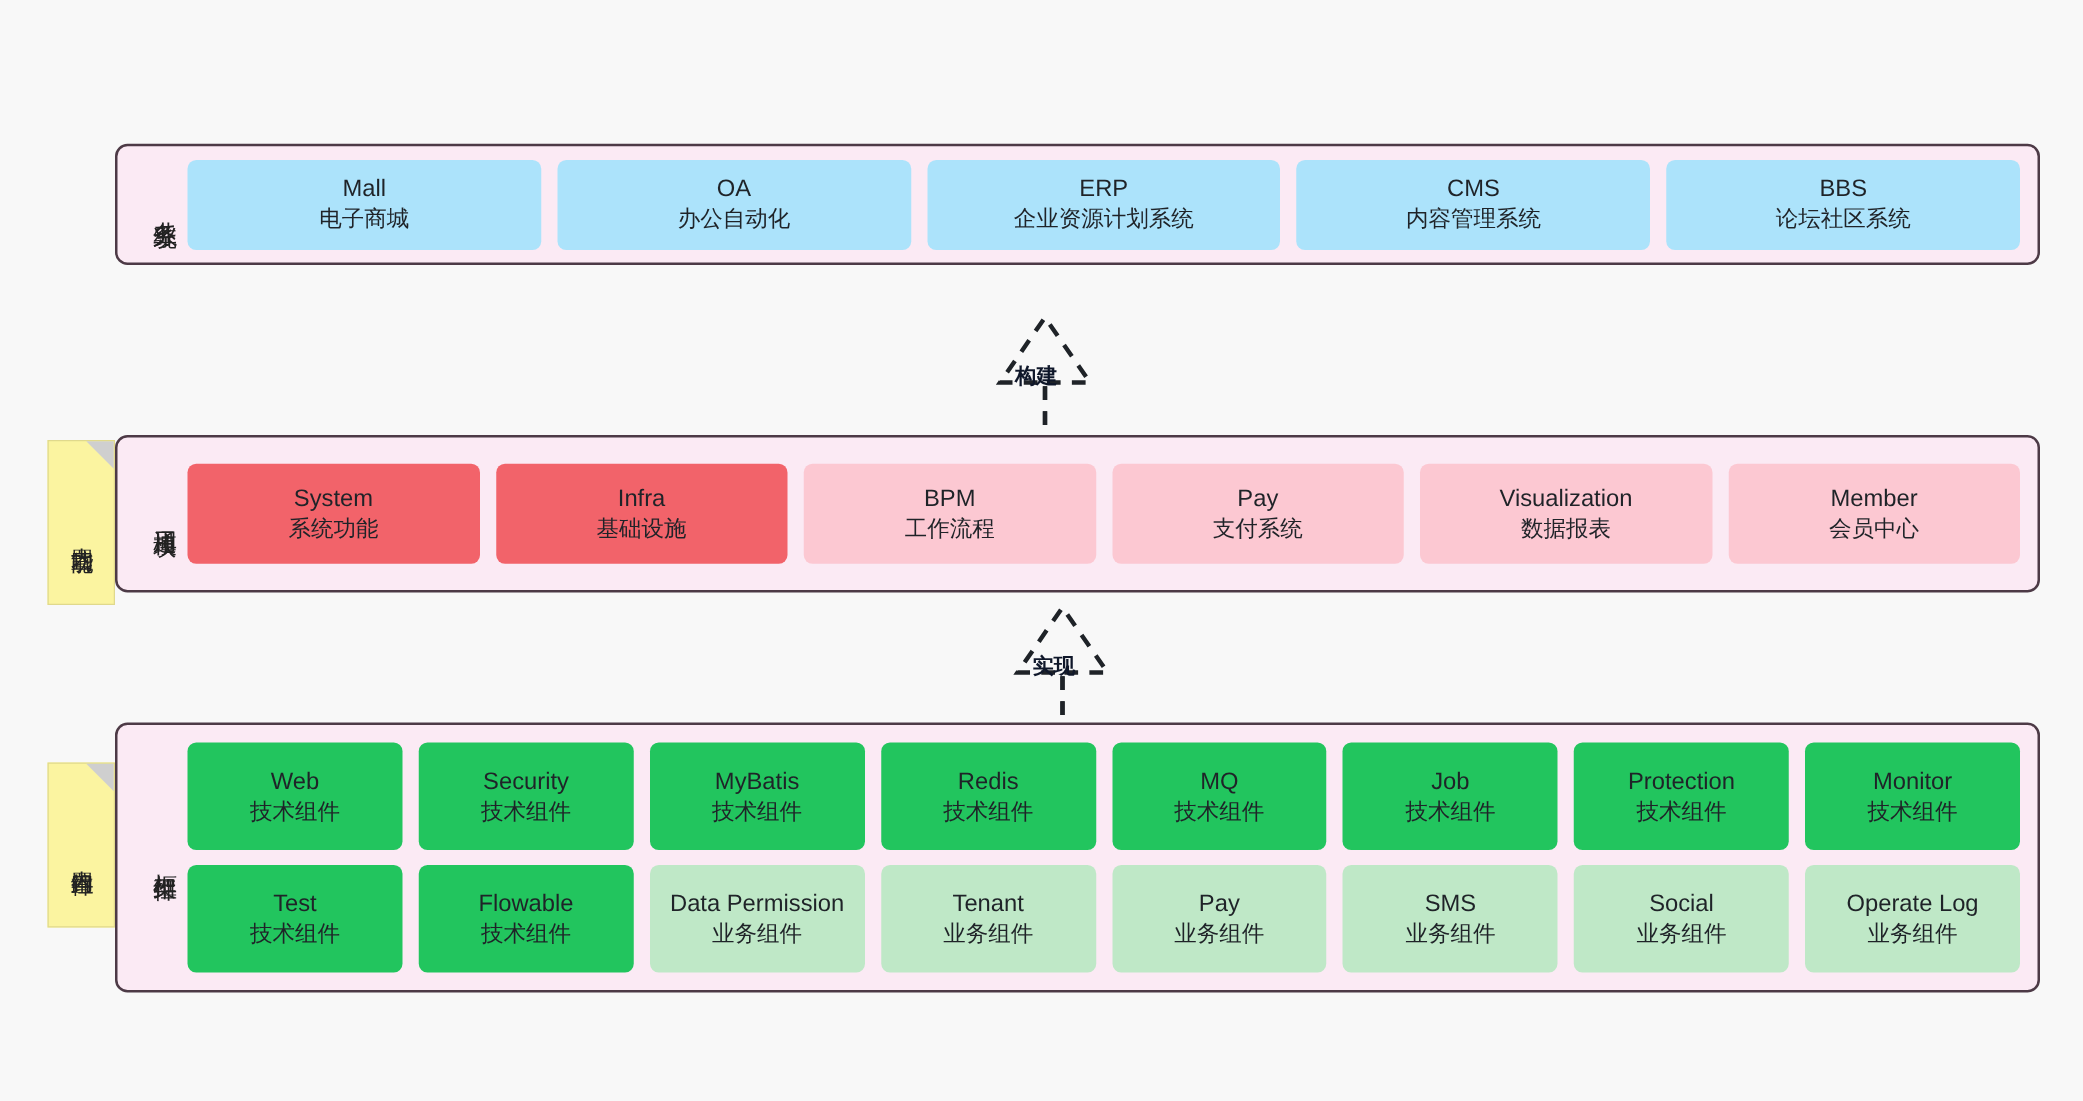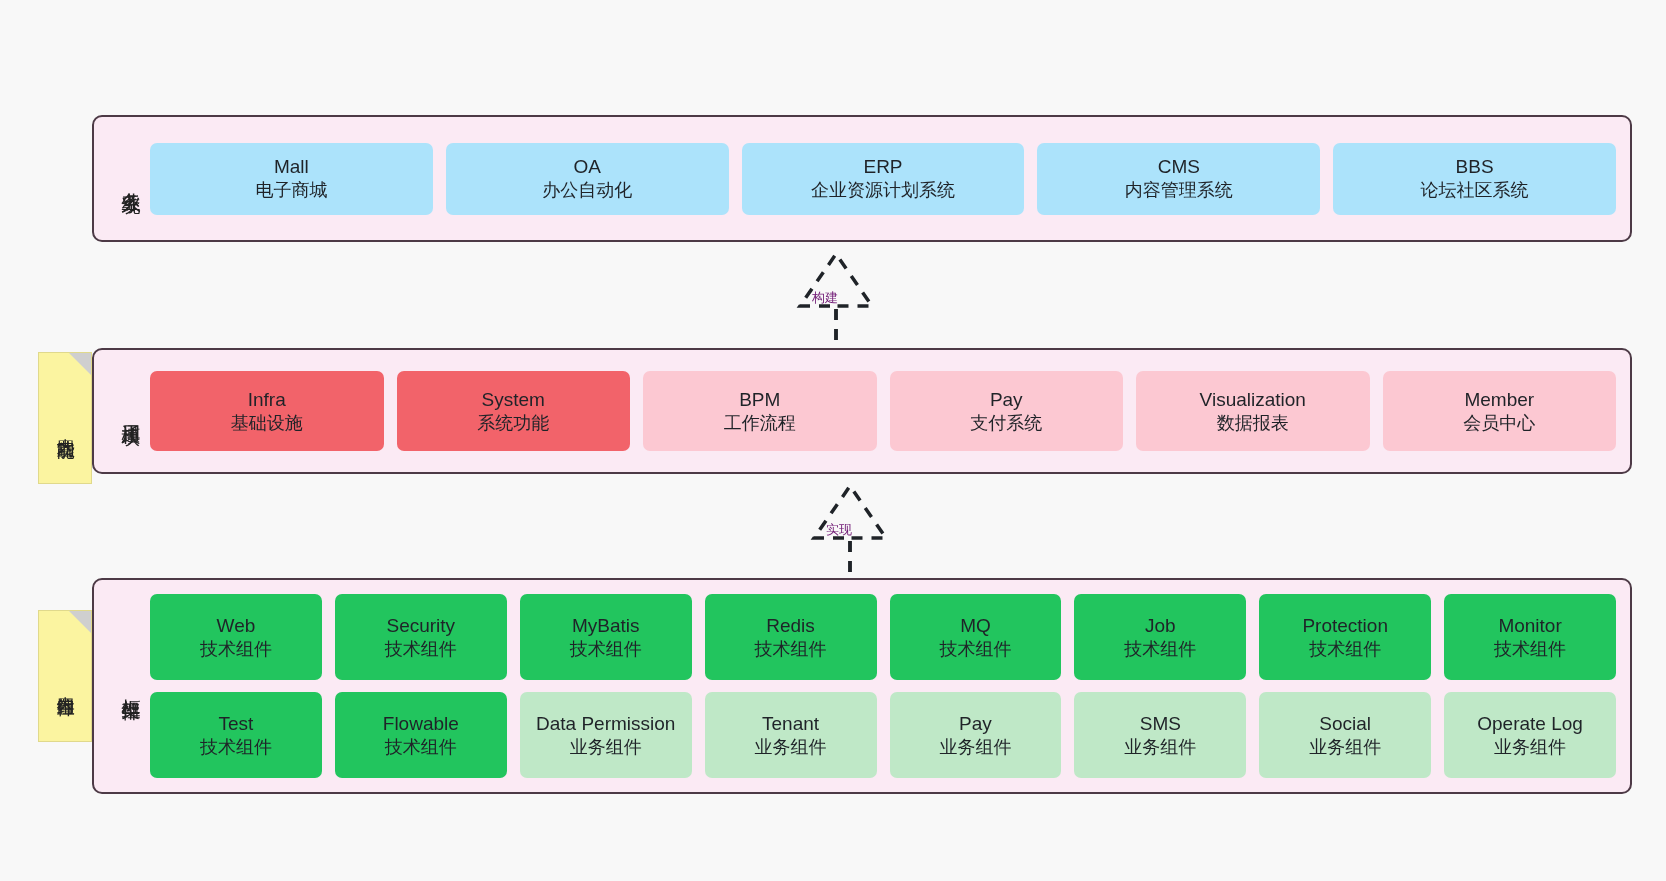--- a/index.html
+++ b/index.html
@@ -82,21 +82,21 @@
   .card .t2 { font-size: 18px; }
 
   
   .c-blue       { background: #ace3fb; }
   .c-red        { background: #f2636a; }
   .c-pink       { background: #fcc8d2; }
   .c-green      { background: #22c55e; }
   .c-lightgreen { background: #bfe8c7; }
 
   
-  #layer-business  { left: 92px;  top: 115px; width: 1540px; height: 127px; }
+  #layer-business  { left: 92px;  top: 115px; width: 1540px; height: 97px; }
   #layer-common    { left: 92px;  top: 348px; width: 1540px; height: 126px; }
   #layer-framework { left: 92px;  top: 578px; width: 1540px; height: 216px; }
 
   #layer-business  .cards { height: 72px; align-self: center; }
   #layer-common    .cards { height: 80px; align-self: center; }
   #layer-framework .cards { height: 184px; align-self: center; }
 
   
   .note {
     position: absolute;
@@ -129,24 +129,25 @@
   #note-common { left: 38px; top: 352px; width: 54px; height: 132px; }
   #note-framework { left: 38px; top: 610px; width: 54px; height: 132px; }
 
   
   .connector {
     position: absolute;
     pointer-events: none;
   }
   .connector-label {
     position: absolute;
-    font-size: 13px;
-    color: #701a75;
+    font-size: 17px;
+    color: #0f172a;
     background: transparent;
     white-space: nowrap;
+    font-weight: bold;
   }
   #connector-build  { left: 748px; top: 248px; width: 180px; height: 106px; }
   #connector-impl   { left: 762px; top: 480px; width: 180px; height: 106px; }
   #label-build { left: 812px; top: 289px; }
   #label-impl  { left: 826px; top: 521px; }
 </style>
 </head>
 <body>
 
 <div class="canvas">
@@ -180,26 +181,26 @@
   <svg class="connector" id="connector-build" viewBox="0 0 180 106">
     <path d="M 88 92 L 88 40" fill="none" stroke="#1f2328" stroke-width="3.5" stroke-dasharray="11 9" stroke-linecap="butt"></path>
     <path d="M 88 92 L 88 58 L 52 58 L 88 6 L 124 58 L 88 58" fill="#f8f8f8" stroke="#1f2328" stroke-width="3.5" stroke-dasharray="11 9" stroke-linejoin="miter" stroke-linecap="butt"></path>
   </svg>
   <div class="connector-label" id="label-build">构建</div>
 
   <div class="layer" id="layer-common">
     <div class="layer-label">通用模块</div>
     <div class="cards">
       <div class="card c-red">
+        <span class="t1">System</span>
+        <span class="t2">系统功能</span>
+      </div>
+      <div class="card c-red">
         <span class="t1">Infra</span>
         <span class="t2">基础设施</span>
-      </div>
-      <div class="card c-red">
-        <span class="t1">System</span>
-        <span class="t2">系统功能</span>
       </div>
       <div class="card c-pink">
         <span class="t1">BPM</span>
         <span class="t2">工作流程</span>
       </div>
       <div class="card c-pink">
         <span class="t1">Pay</span>
         <span class="t2">支付系统</span>
       </div>
       <div class="card c-pink">

